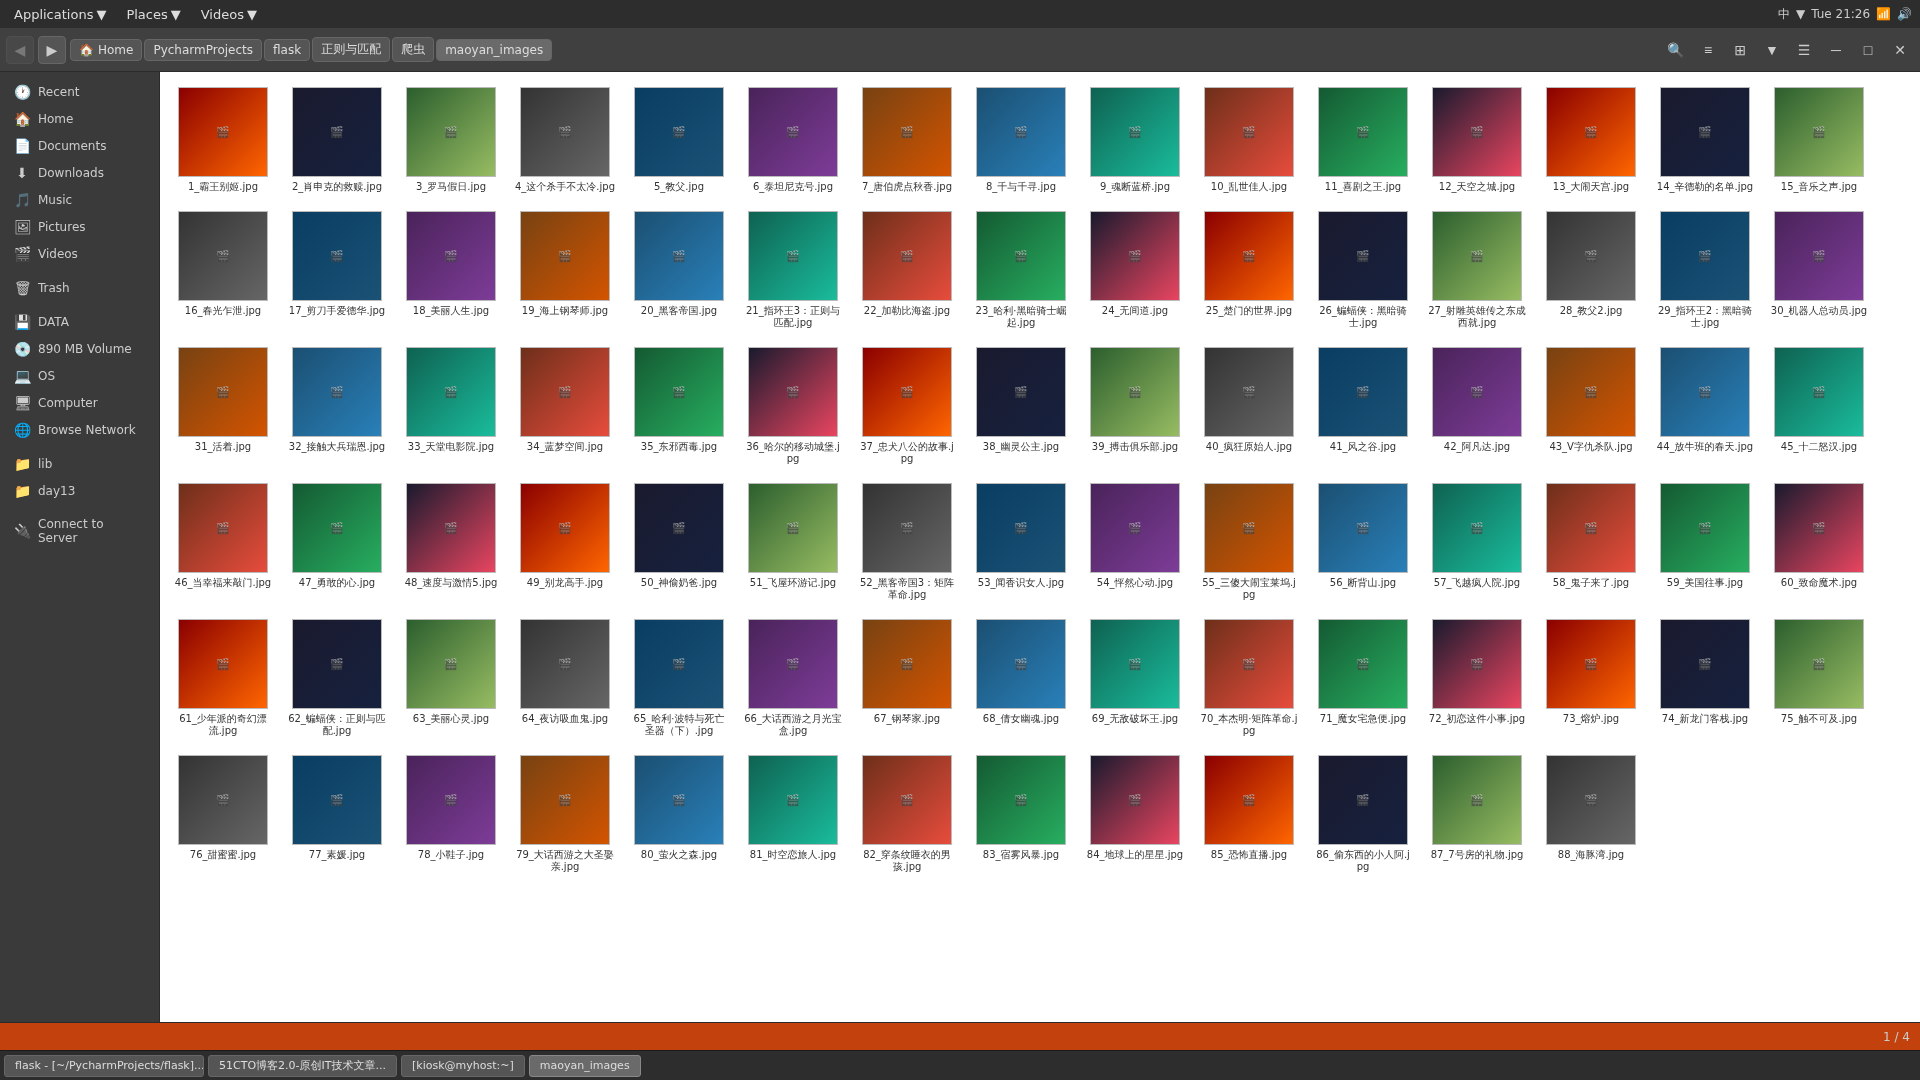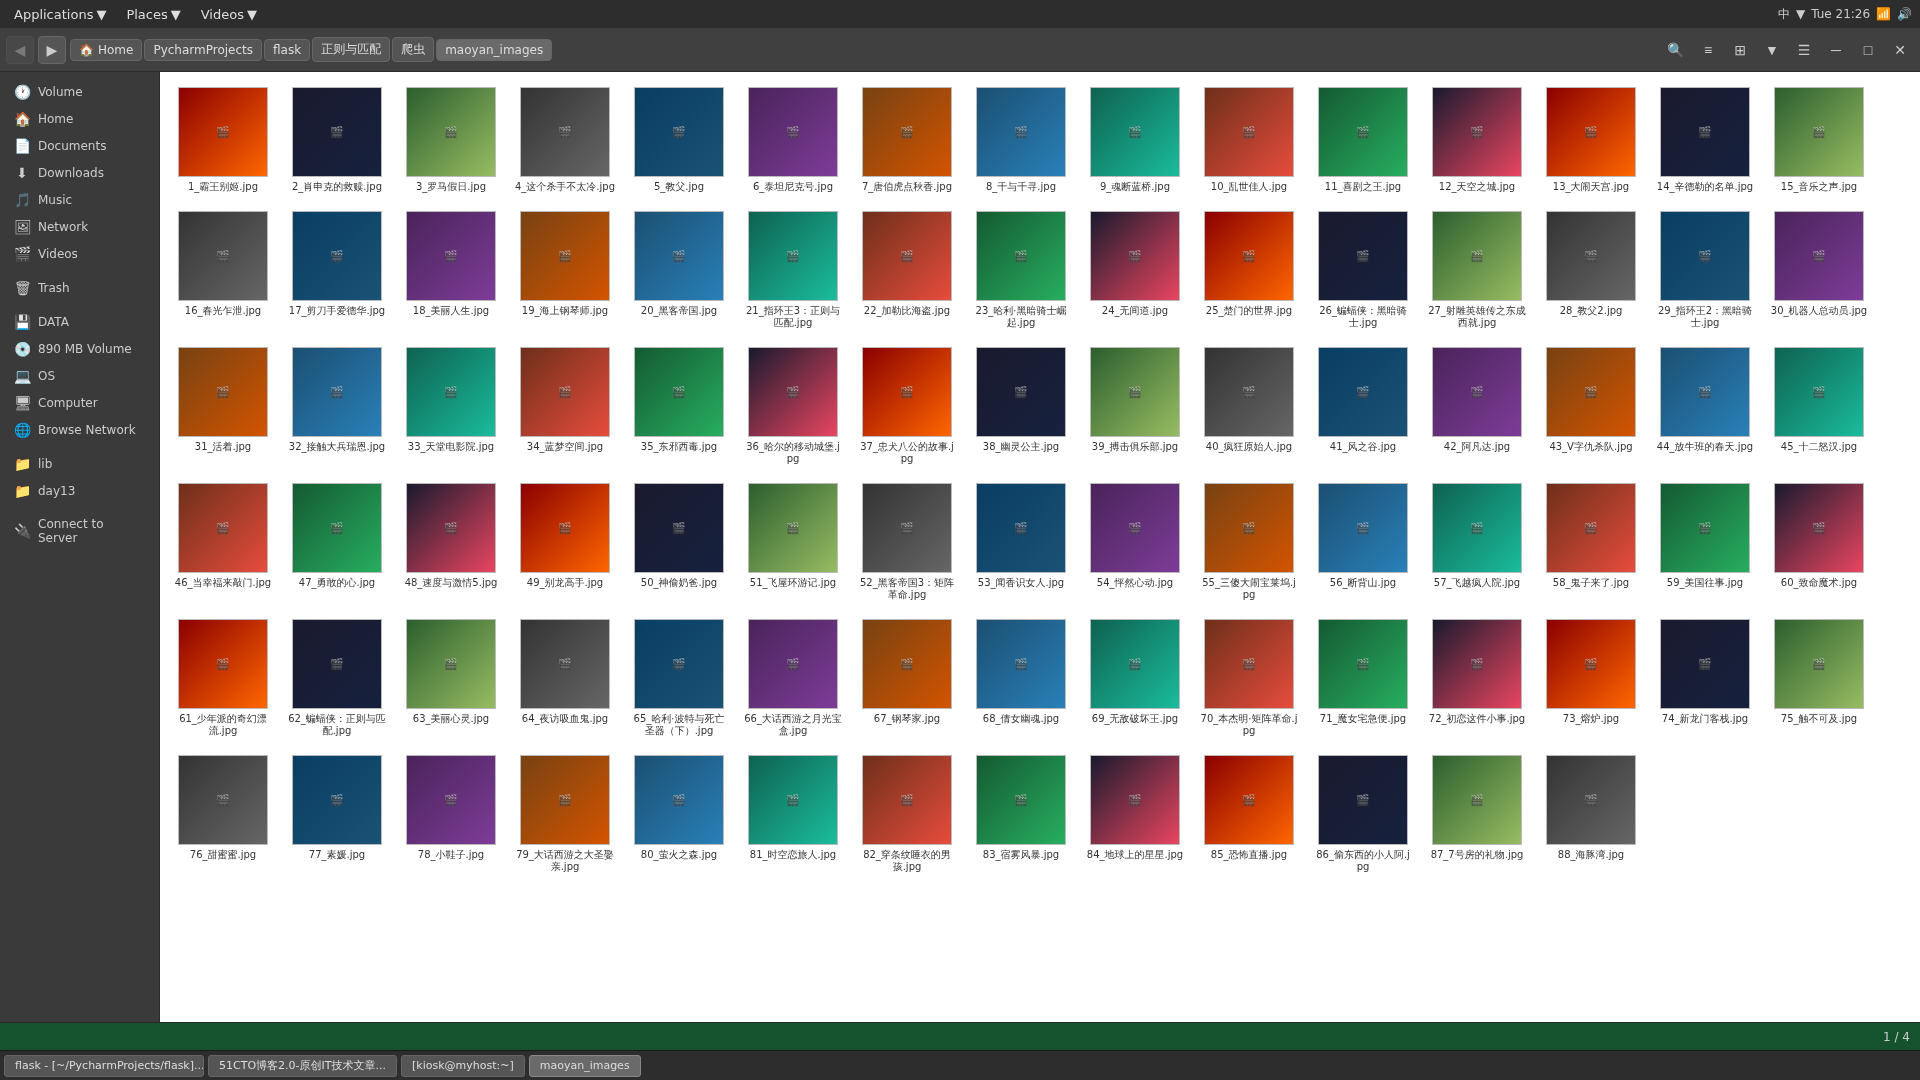--- a/index.html
+++ b/index.html
@@ -31,21 +31,21 @@
     .sidebar-separator { height: 6px; }
 
     
     #filearea { flex: 1; background: #ffffff; overflow-y: scroll; padding: 8px; }
     .file-grid { display: flex; flex-wrap: wrap; gap: 4px; }
     .file-item { width: 110px; display: flex; flex-direction: column; align-items: center; padding: 6px 4px; cursor: pointer; border-radius: 4px; border: 1px solid transparent; }
     .file-thumbnail { width: 90px; height: 90px; background: #ccc; display: flex; align-items: center; justify-content: center; overflow: hidden; border: 1px solid #bbb; }
     .file-label { font-size: 10px; color: #333; text-align: center; margin-top: 4px; word-break: break-all; line-height: 1.2; max-width: 108px; }
 
     
-    #statusbar { height: 28px; background: #14532d; border-top: 1px solid #2a2a2a; display: flex; align-items: center; padding: 0 10px; gap: 10px; }
+    #statusbar { height: 28px; background: #c2410c; border-top: 1px solid #2a2a2a; display: flex; align-items: center; padding: 0 10px; gap: 10px; }
     #taskbar { height: 30px; background: #2d2d2d; border-top: 1px solid #1a1a1a; display: flex; align-items: center; padding: 0 4px; gap: 4px; }
     .taskbar-item { background: #555; border: 1px solid #666; border-radius: 3px; padding: 2px 10px; font-size: 11px; color: #ddd; cursor: pointer; white-space: nowrap; max-width: 200px; overflow: hidden; text-overflow: ellipsis; height: 22px; display: flex; align-items: center; }
     .taskbar-item.active { background: #6a6a6a; border-color: #888; }
     .taskbar-spacer { flex: 1; }
   </style>
 </head>
 <body>
 
 <div id="topbar">
   <div class="menu-item">
@@ -104,41 +104,41 @@
     <button class="icon-btn">□</button>
     <button class="icon-btn">✕</button>
   </div>
 </div>
 
 <div id="main">
 
   <div id="sidebar">
     <div class="sidebar-item">
       <span class="sidebar-icon">🕐</span>
-      <span>Volume</span>
+      <span>Recent</span>
     </div>
     <div class="sidebar-item">
       <span class="sidebar-icon">🏠</span>
       <span>Home</span>
     </div>
     <div class="sidebar-item">
       <span class="sidebar-icon">📄</span>
       <span>Documents</span>
     </div>
     <div class="sidebar-item">
       <span class="sidebar-icon">⬇</span>
       <span>Downloads</span>
     </div>
     <div class="sidebar-item">
       <span class="sidebar-icon">🎵</span>
       <span>Music</span>
     </div>
     <div class="sidebar-item">
       <span class="sidebar-icon">🖼</span>
-      <span>Network</span>
+      <span>Pictures</span>
     </div>
     <div class="sidebar-item">
       <span class="sidebar-icon">🎬</span>
       <span>Videos</span>
     </div>
     <div class="sidebar-separator"></div>
     <div class="sidebar-item">
       <span class="sidebar-icon">🗑</span>
       <span>Trash</span>
     </div>

